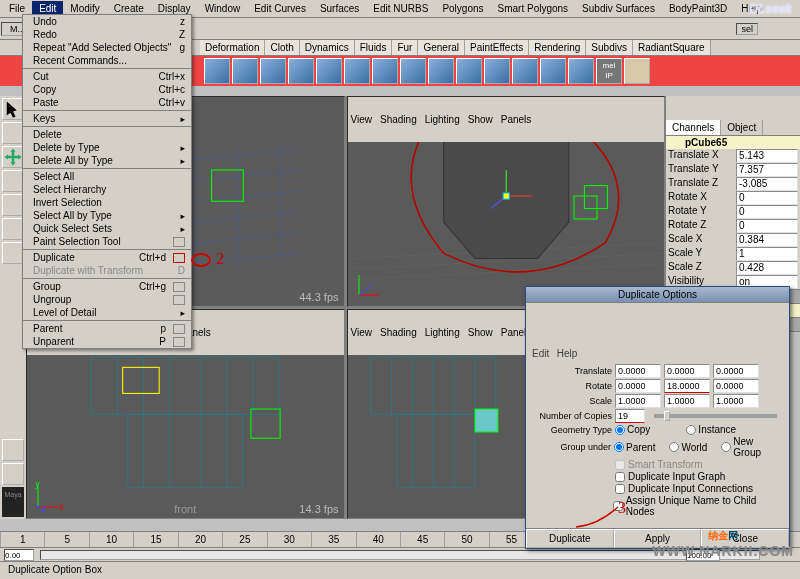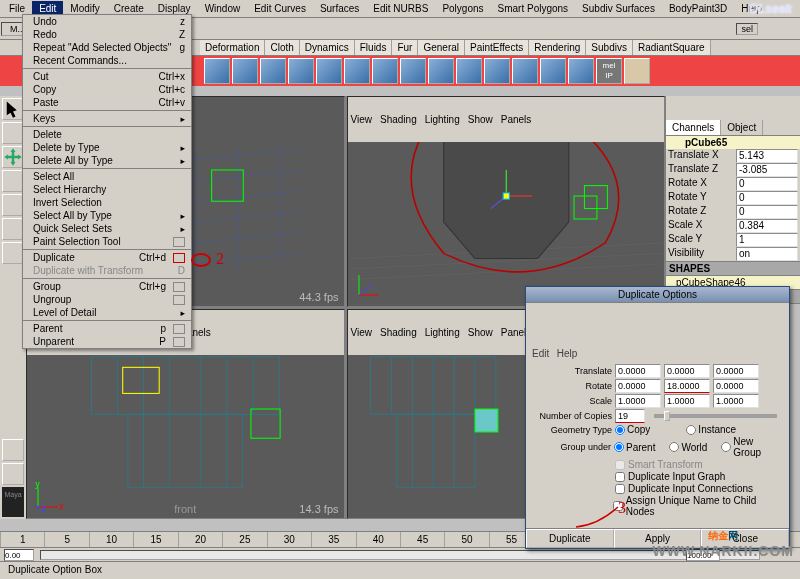--- a/index.html
+++ b/index.html
@@ -290,20 +290,24 @@
     <span class="on">Channels</span>
     <span>Object</span>
   </div>
   <div class="obj-name">pCube65</div>
   <div id="attr-list">
       <div class="attr-row">
         <span>Translate X</span>
         <span class="val">5.143</span>
       </div>
       <div class="attr-row">
+        <span>Translate Y</span>
+        <span class="val">7.357</span>
+      </div>
+      <div class="attr-row">
         <span>Translate Z</span>
         <span class="val">-3.085</span>
       </div>
       <div class="attr-row">
         <span>Rotate X</span>
         <span class="val">0</span>
       </div>
       <div class="attr-row">
         <span>Rotate Y</span>
         <span class="val">0</span>
@@ -312,20 +316,24 @@
         <span>Rotate Z</span>
         <span class="val">0</span>
       </div>
       <div class="attr-row">
         <span>Scale X</span>
         <span class="val">0.384</span>
       </div>
       <div class="attr-row">
         <span>Scale Y</span>
         <span class="val">1</span>
+      </div>
+      <div class="attr-row">
+        <span>Scale Z</span>
+        <span class="val">0.428</span>
       </div>
       <div class="attr-row">
         <span>Visibility</span>
         <span class="val">on</span>
       </div>
     </div>
   <div class="shapes-hdr">SHAPES</div>
   <div style="padding:1px 3px 1px 10px;background:#f5f3c7">pCubeShape46</div>
   <div class="shapes-hdr">INPUTS</div>
 </div>

